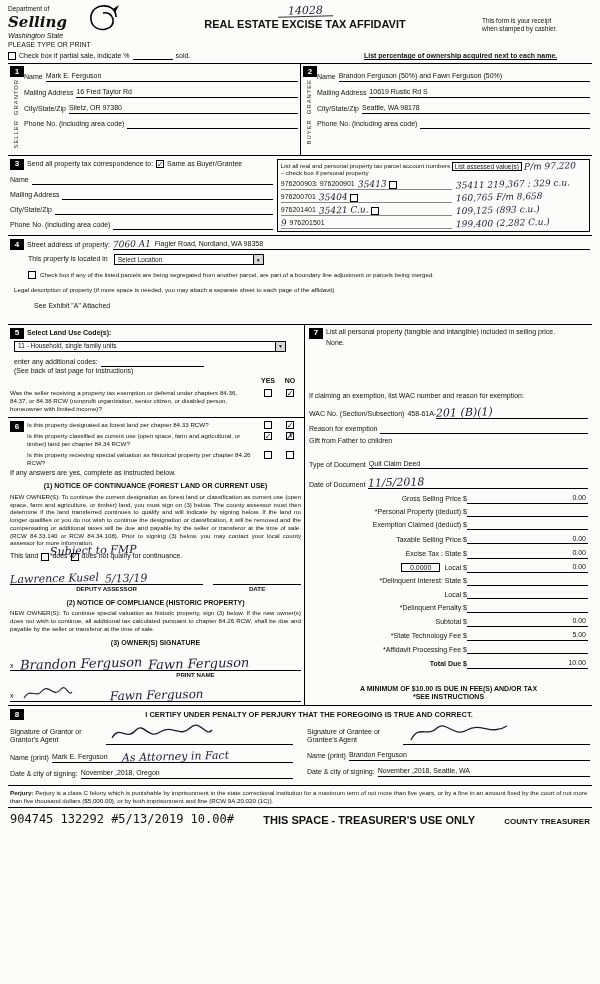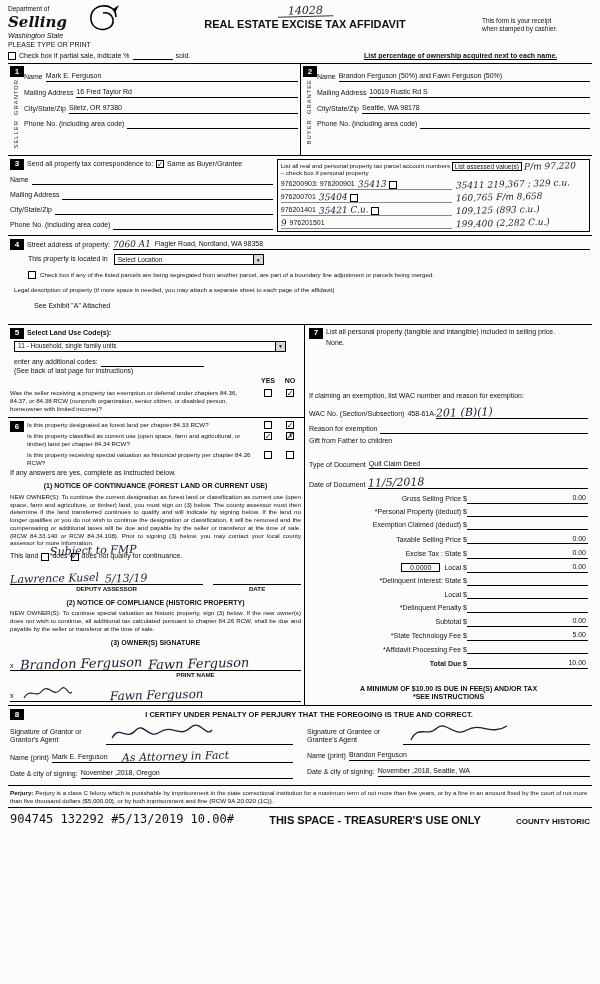--- a/index.html
+++ b/index.html
@@ -593,16 +593,16 @@
   </div>
 
   <div class="sec small" style="margin-top:3px;">
     <span class="bold">Perjury:</span>
     <span>Perjury is a class C felony which is punishable by imprisonment in the state correctional institution for a maximum term of not more than five years, or by a fine in an amount fixed by the court of not more than five thousand dollars ($5,000.00), or by both imprisonment and fine (RCW 9A.20.020 (1C)).</span>
   </div>
 
   <div class="footer">
     <span class="stamp">904745 132292 #5/13/2019 10.00#</span>
     <span class="bold" style="font-size:11px;">THIS SPACE - TREASURER'S USE ONLY</span>
-    <span class="bold" style="font-size:8px;">COUNTY HISTORIC</span>
+    <span class="bold" style="font-size:8px;">COUNTY TREASURER</span>
   </div>
 
 </div>
 
 </body></html>

